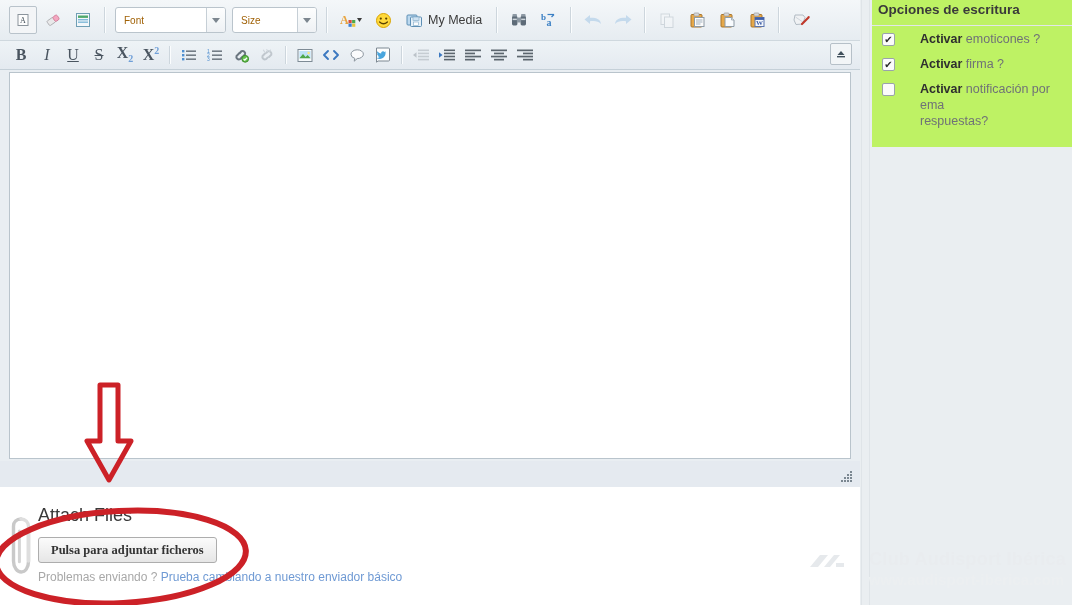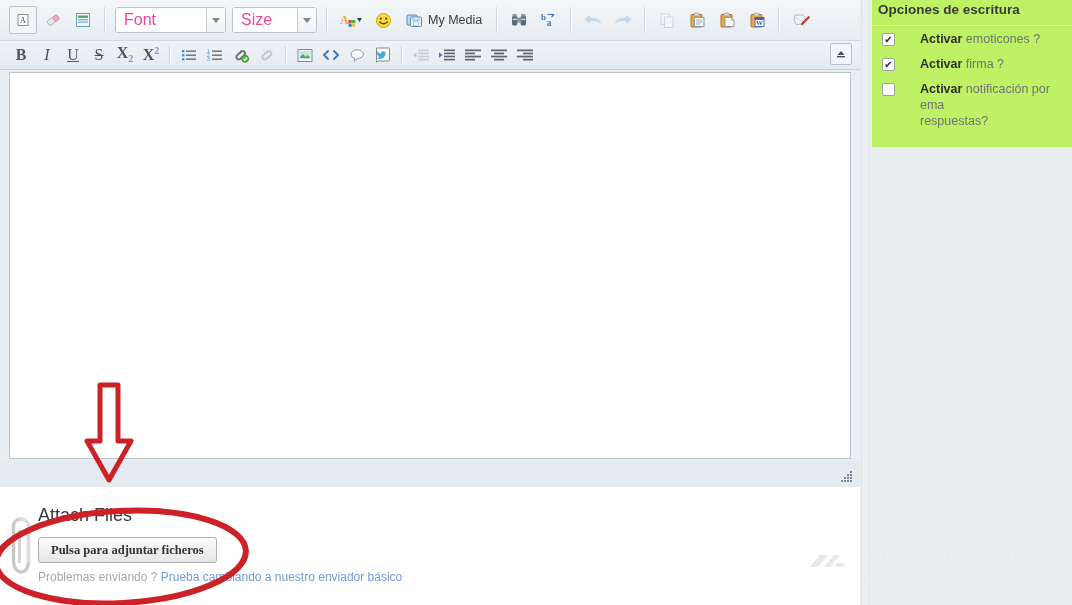--- a/index.html
+++ b/index.html
@@ -63,21 +63,21 @@
   .fmt .sup{font-size:10px;color:#6f9fd8;vertical-align:super;}
 
   
   .combo{
     height:24px;display:flex;align-items:stretch;
     border:1px solid #bac4cc;background:#fff;border-radius:3px;
     flex:0 0 auto;margin:0 3px;cursor:pointer;overflow:hidden;
   }
   .combo .cval{
     display:flex;align-items:center;padding:0 8px;
-    color:#ec4899;font-size:16px;white-space:nowrap;
+    color:#a16207;font-size:10px;white-space:nowrap;
   }
   .combo.font .cval{width:74px;}
   .combo.size .cval{width:48px;}
   .combo .carr{
     width:18px;display:flex;align-items:center;justify-content:center;
     background:linear-gradient(to bottom,#fdfefe,#eef1f4);
     border-left:1px solid #c6cfd6;
   }
   .combo .carr i{
     display:block;width:0;height:0;

